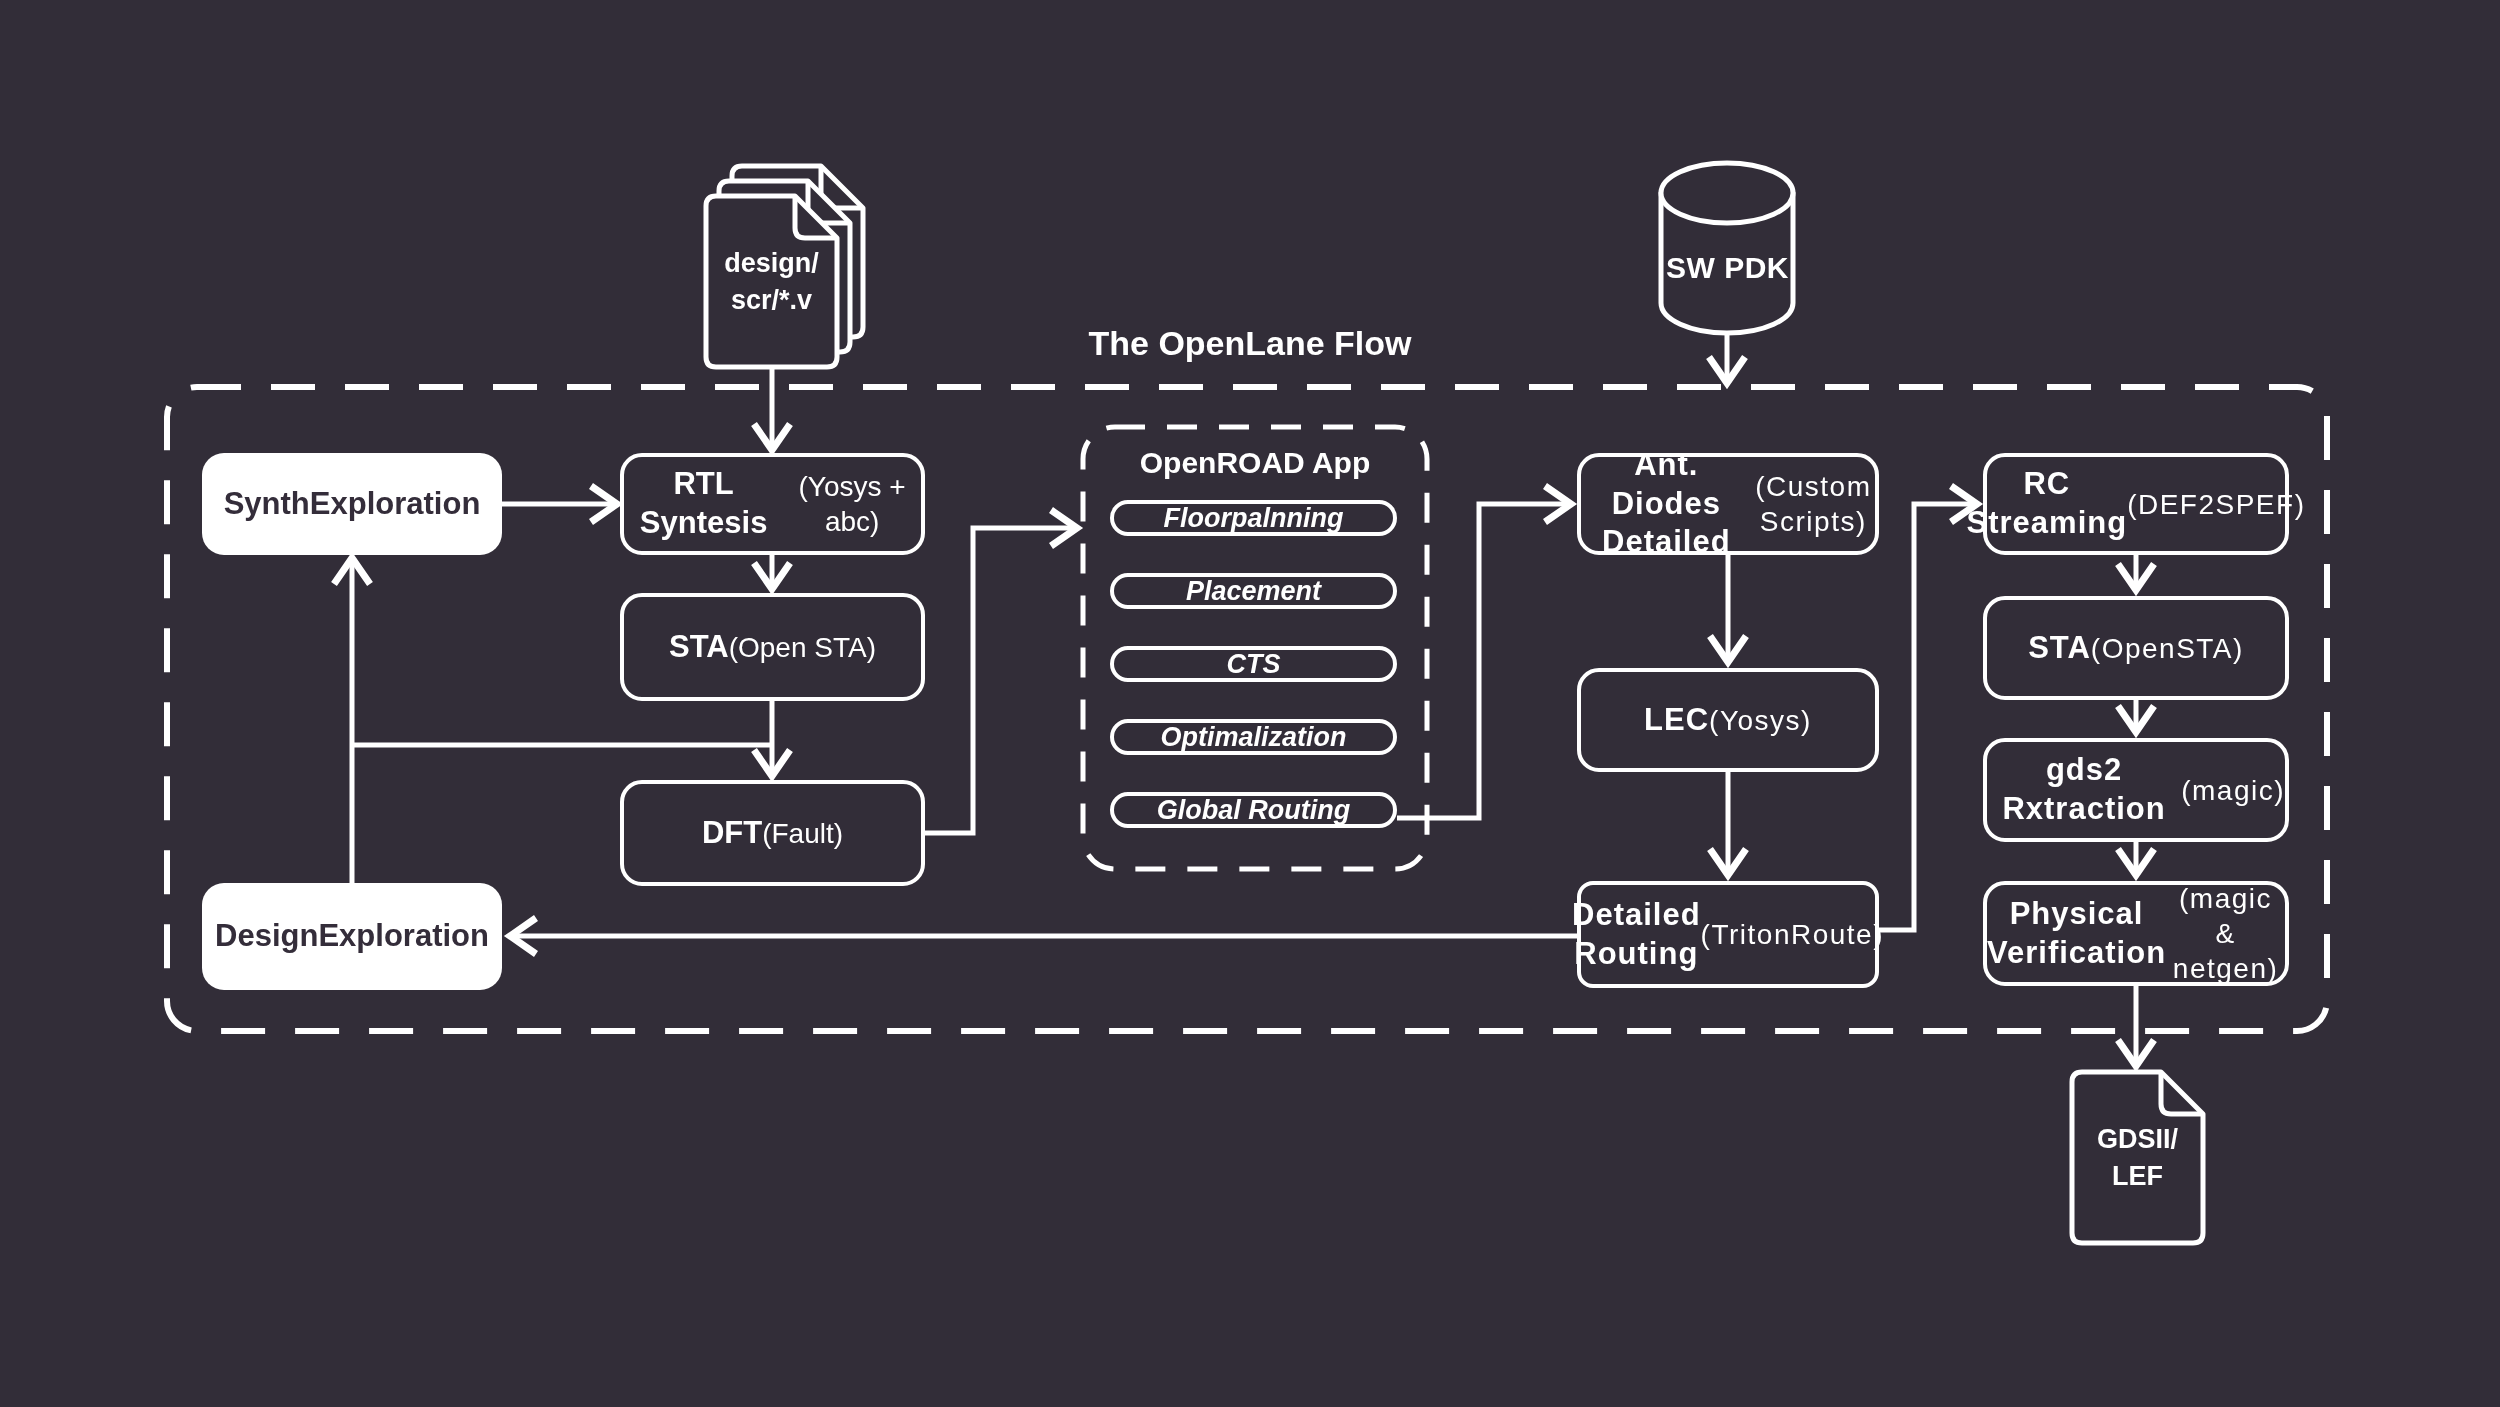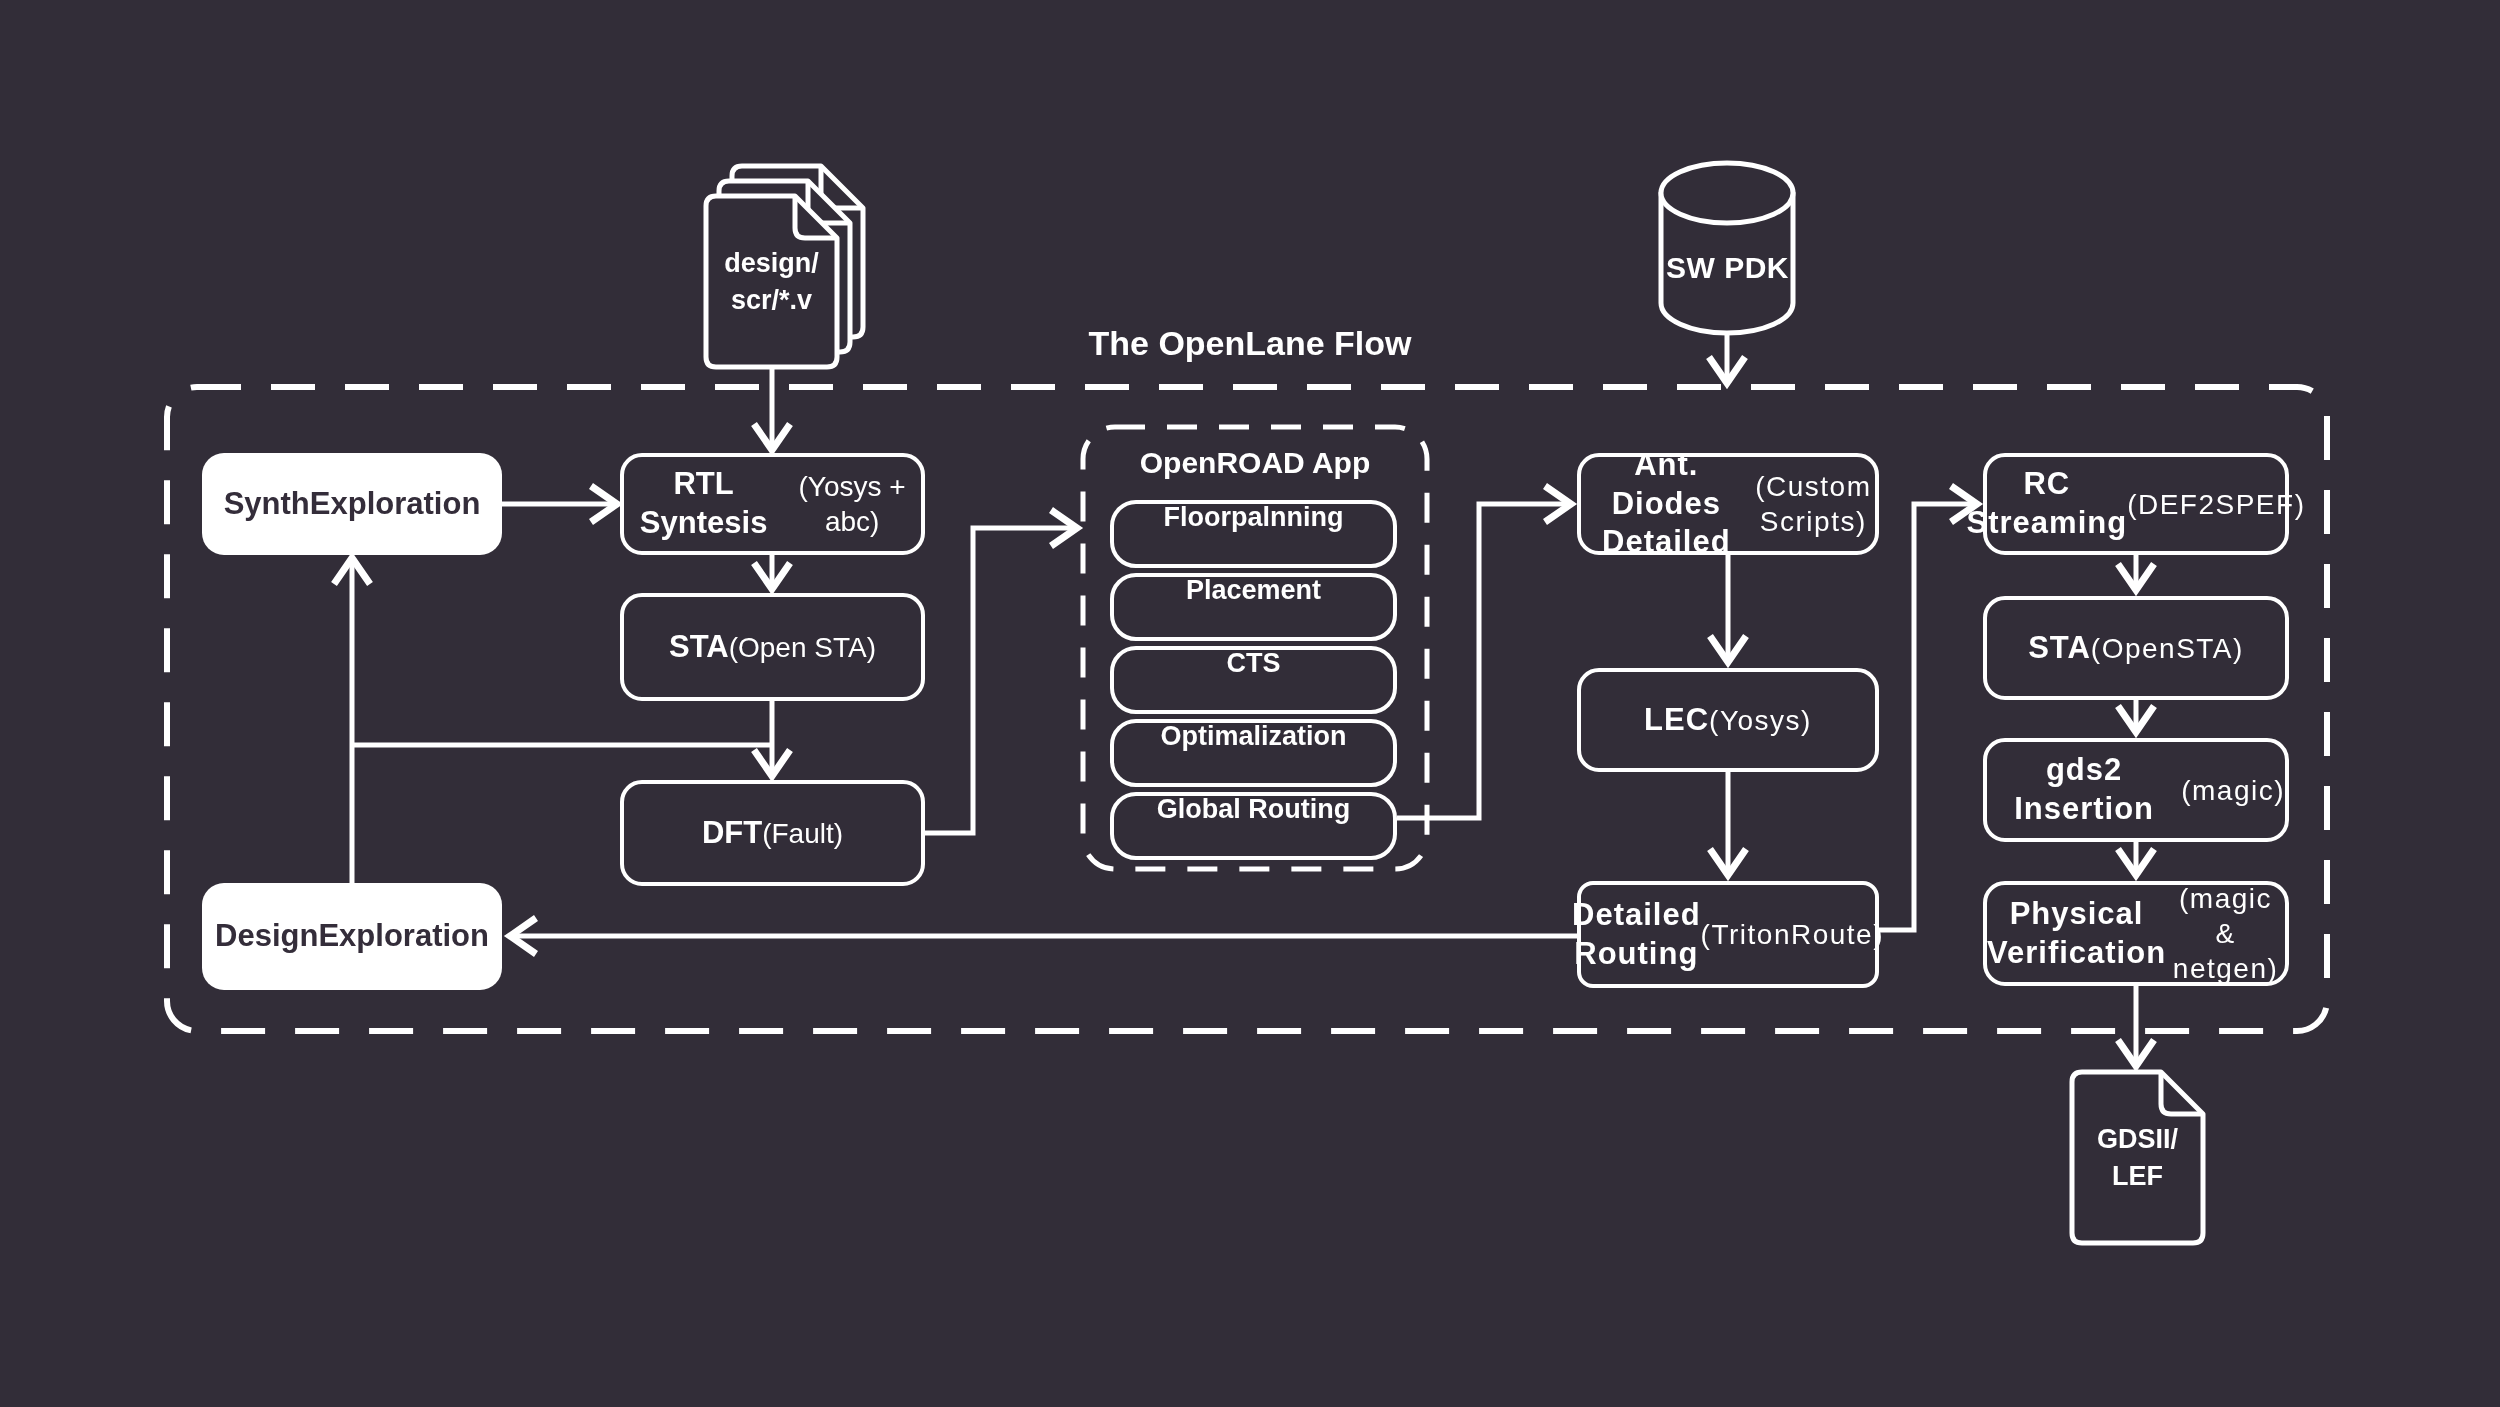--- a/index.html
+++ b/index.html
@@ -26,24 +26,24 @@
     display:flex;flex-direction:row;align-items:center;justify-content:center;
     text-align:center;line-height:1.25;
   }
   .node .t{font-weight:bold;font-size:31px;}
   .node .s{font-weight:normal;font-size:28px;}
   .node.white{background:var(--hl-fill);border:none;color:var(--hl-text);}
   .node.white .t{font-size:31px;}
   .node.wide .t{letter-spacing:1px;}
   .node.wide .s{letter-spacing:1.5px;}
   .pill{
-    position:absolute;box-sizing:border-box;left:1110px;width:287px;height:68px;
+    position:absolute;box-sizing:border-box;left:1110px;width:287px;height:36px;
     border:4px solid var(--stroke);border-radius:26px;
-    display:flex;align-items:flex-start;justify-content:center;
-    font-weight:bold;font-size:27px;line-height:1;
+    display:flex;align-items:center;justify-content:center;
+    font-weight:bold;font-size:27px;line-height:1;font-style:italic;
   }
   .flow-title{
     position:absolute;left:1000px;top:324px;width:500px;text-align:center;
     font-weight:bold;font-size:34px;
   }
   .group-title{
     position:absolute;left:1083px;top:446px;width:344px;text-align:center;
     font-weight:bold;font-size:30px;
   }
   .icon-label{
@@ -230,21 +230,21 @@
     <span class="t">RC Streaming</span>
     <span class="s">(DEF2SPEF)</span>
   </div>
 
   <div class="node wide" style="left:1983px;top:596px;width:306px;height:104px;">
     <span class="t">STA</span>
     <span class="s">(OpenSTA)</span>
   </div>
 
   <div class="node wide" style="left:1983px;top:738px;width:306px;height:104px;">
-    <span class="t">gds2 Insertion</span>
+    <span class="t">gds2 Rxtraction</span>
     <span class="s">(magic)</span>
   </div>
 
   <div class="node wide" style="left:1983px;top:881px;width:306px;height:105px;">
     <span class="t">Physical Verification</span>
     <span class="s">(magic &amp; netgen)</span>
   </div>
 
 </div>
 

